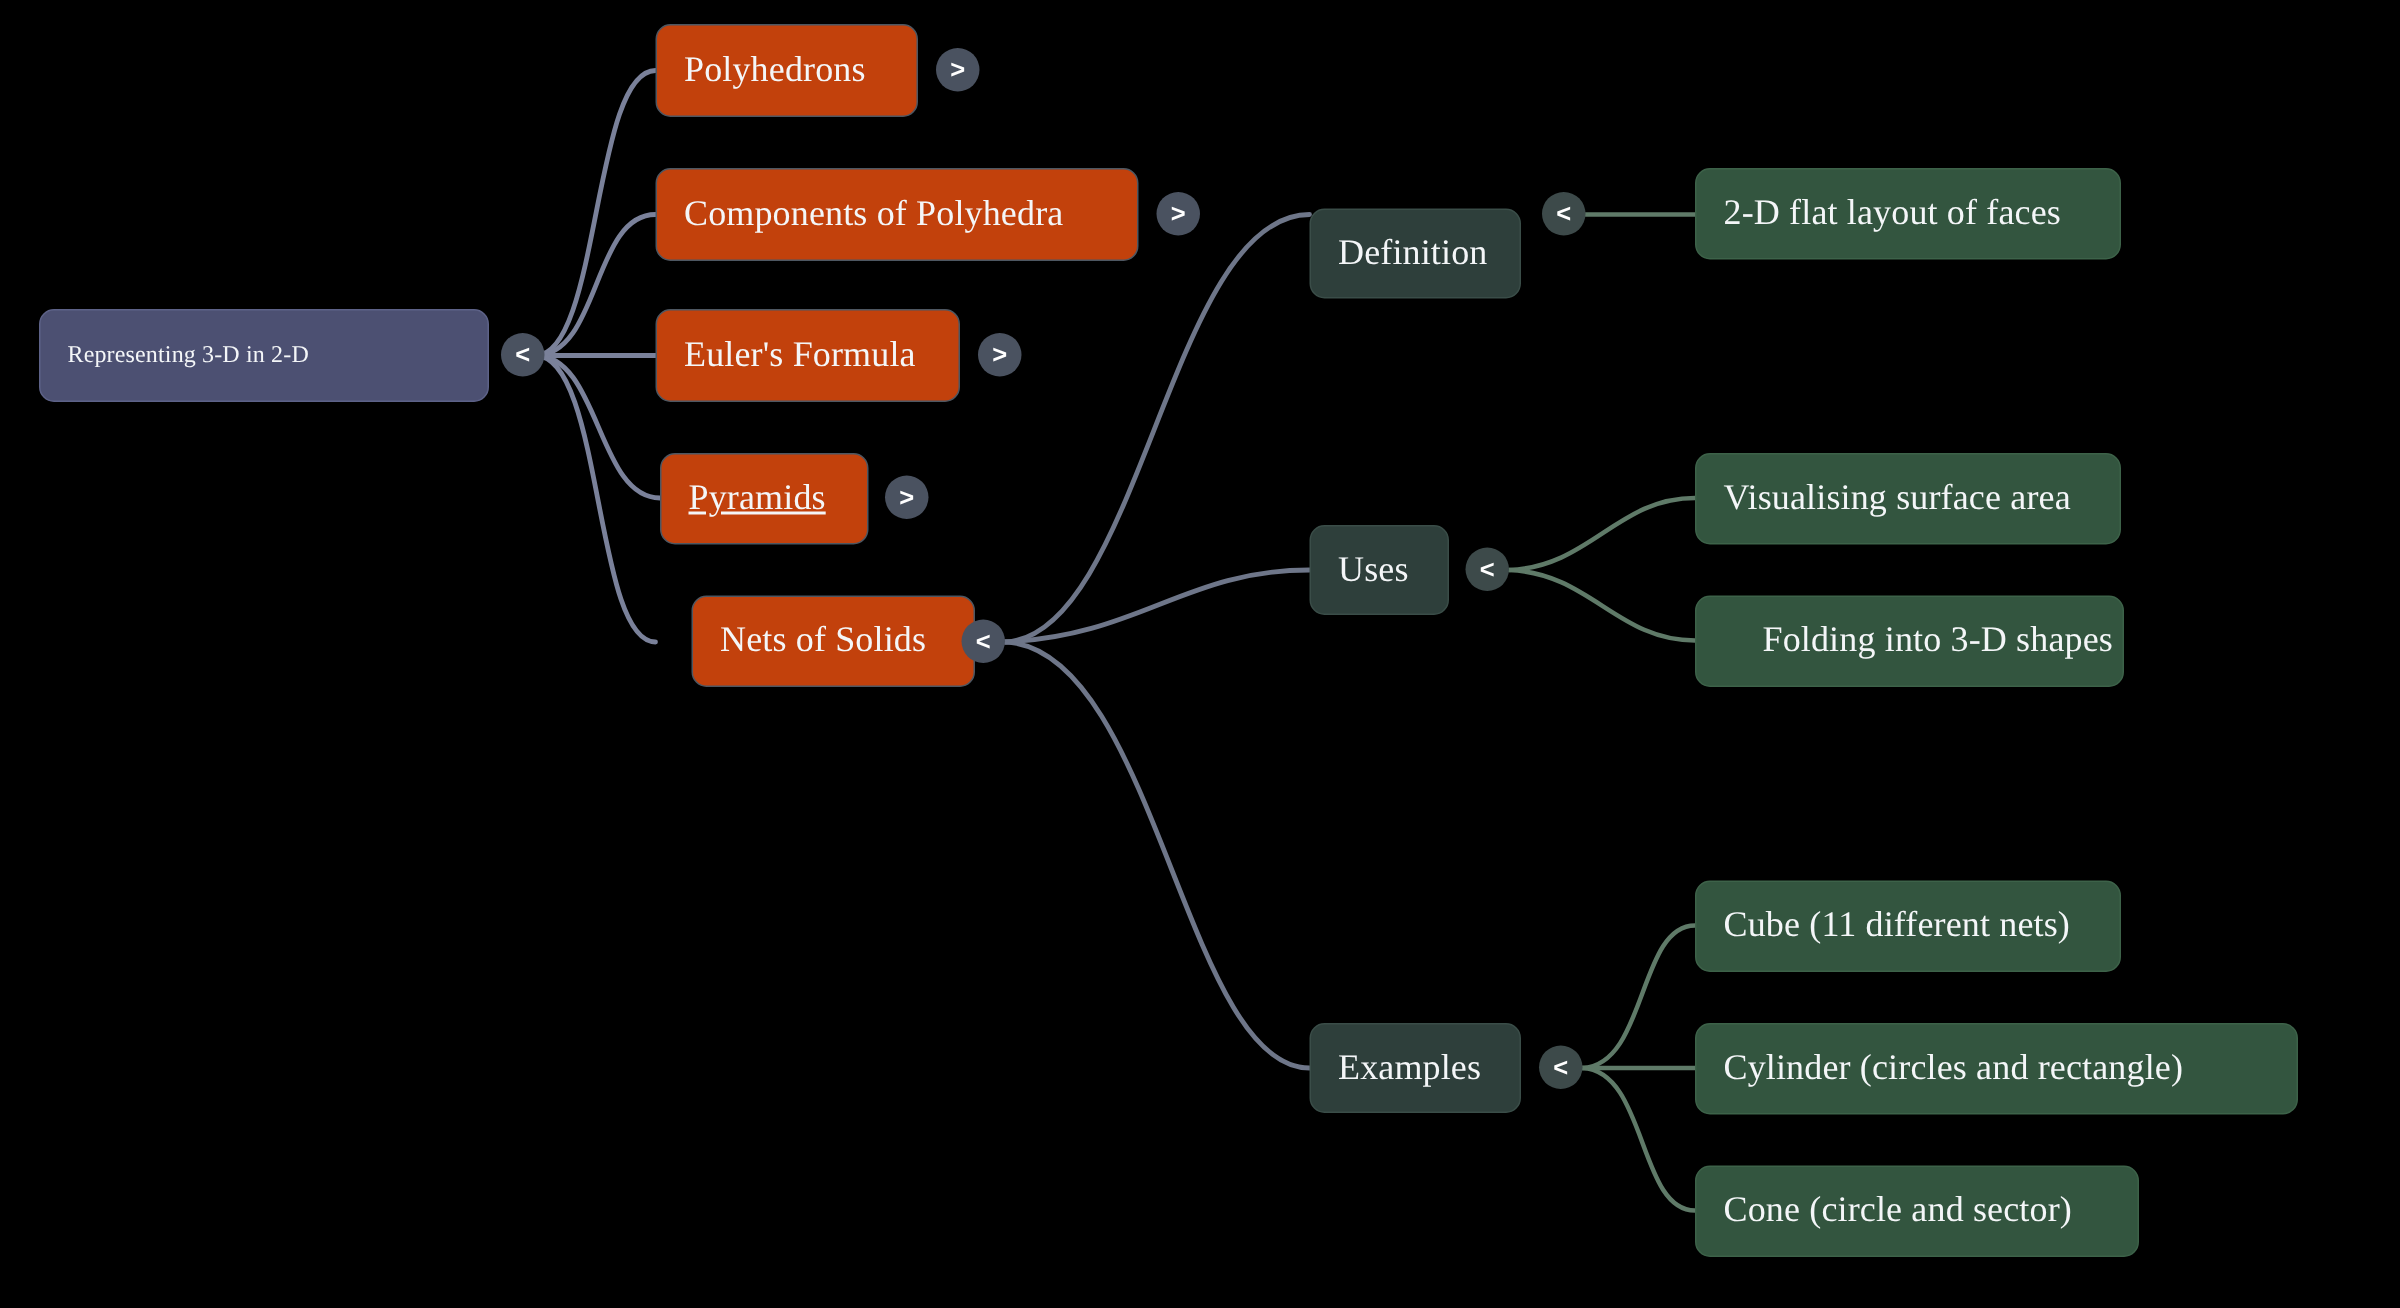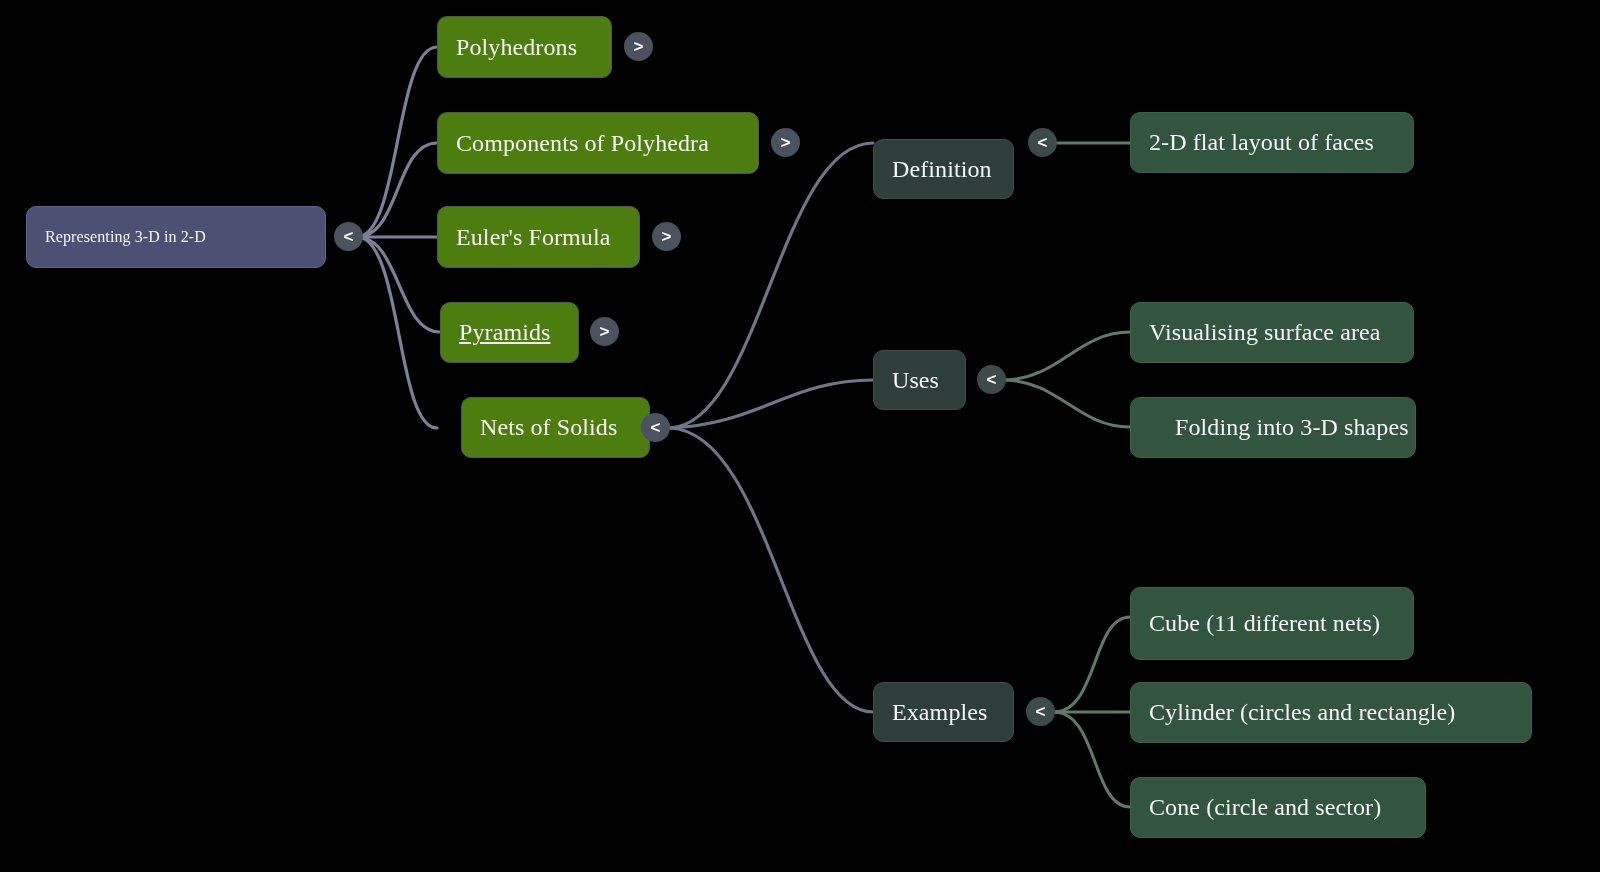--- a/index.html
+++ b/index.html
@@ -37,21 +37,21 @@
     line-height: 1.1;
     white-space: nowrap;
     letter-spacing: 0.1px;
   }
   .node.root {
     background: #4c5072;
     border: 1px solid #5d6288;
     font-size: 16px;
   }
   .node.level2 {
-    background: #4d7c0f;
+    background: #c2410c;
     border: 1px solid #4d5762;
   }
   .node.level3 {
     background: #2e3f3b;
     border: 1px solid #3a4d48;
   }
   .node.level4 {
     background: #33553f;
     border: 1px solid #3d6249;
   }
@@ -171,21 +171,21 @@
     <span>Folding into 3-D shapes</span>
   </div>
 
   <div class="node level3" style="left:873px; top:682px; width:141px; height:60px;align-items:center;">
     <span>Examples</span>
   </div>
   <div class="toggle dark" style="left:1026px; top:697px;">
     <span>&lt;</span>
   </div>
 
-  <div class="node level4" style="left:1130px; top:587px; width:284px; height:73px;">
+  <div class="node level4" style="left:1130px; top:587px; width:284px; height:61px;">
     <span>Cube (11 different nets)</span>
   </div>
   <div class="node level4" style="left:1130px; top:777px; width:296px; height:61px;">
     <span>Cone (circle and sector)</span>
   </div>
   <div class="node level4" style="left:1130px; top:682px; width:402px; height:61px;">
     <span>Cylinder (circles and rectangle)</span>
   </div>
 
 </div>

